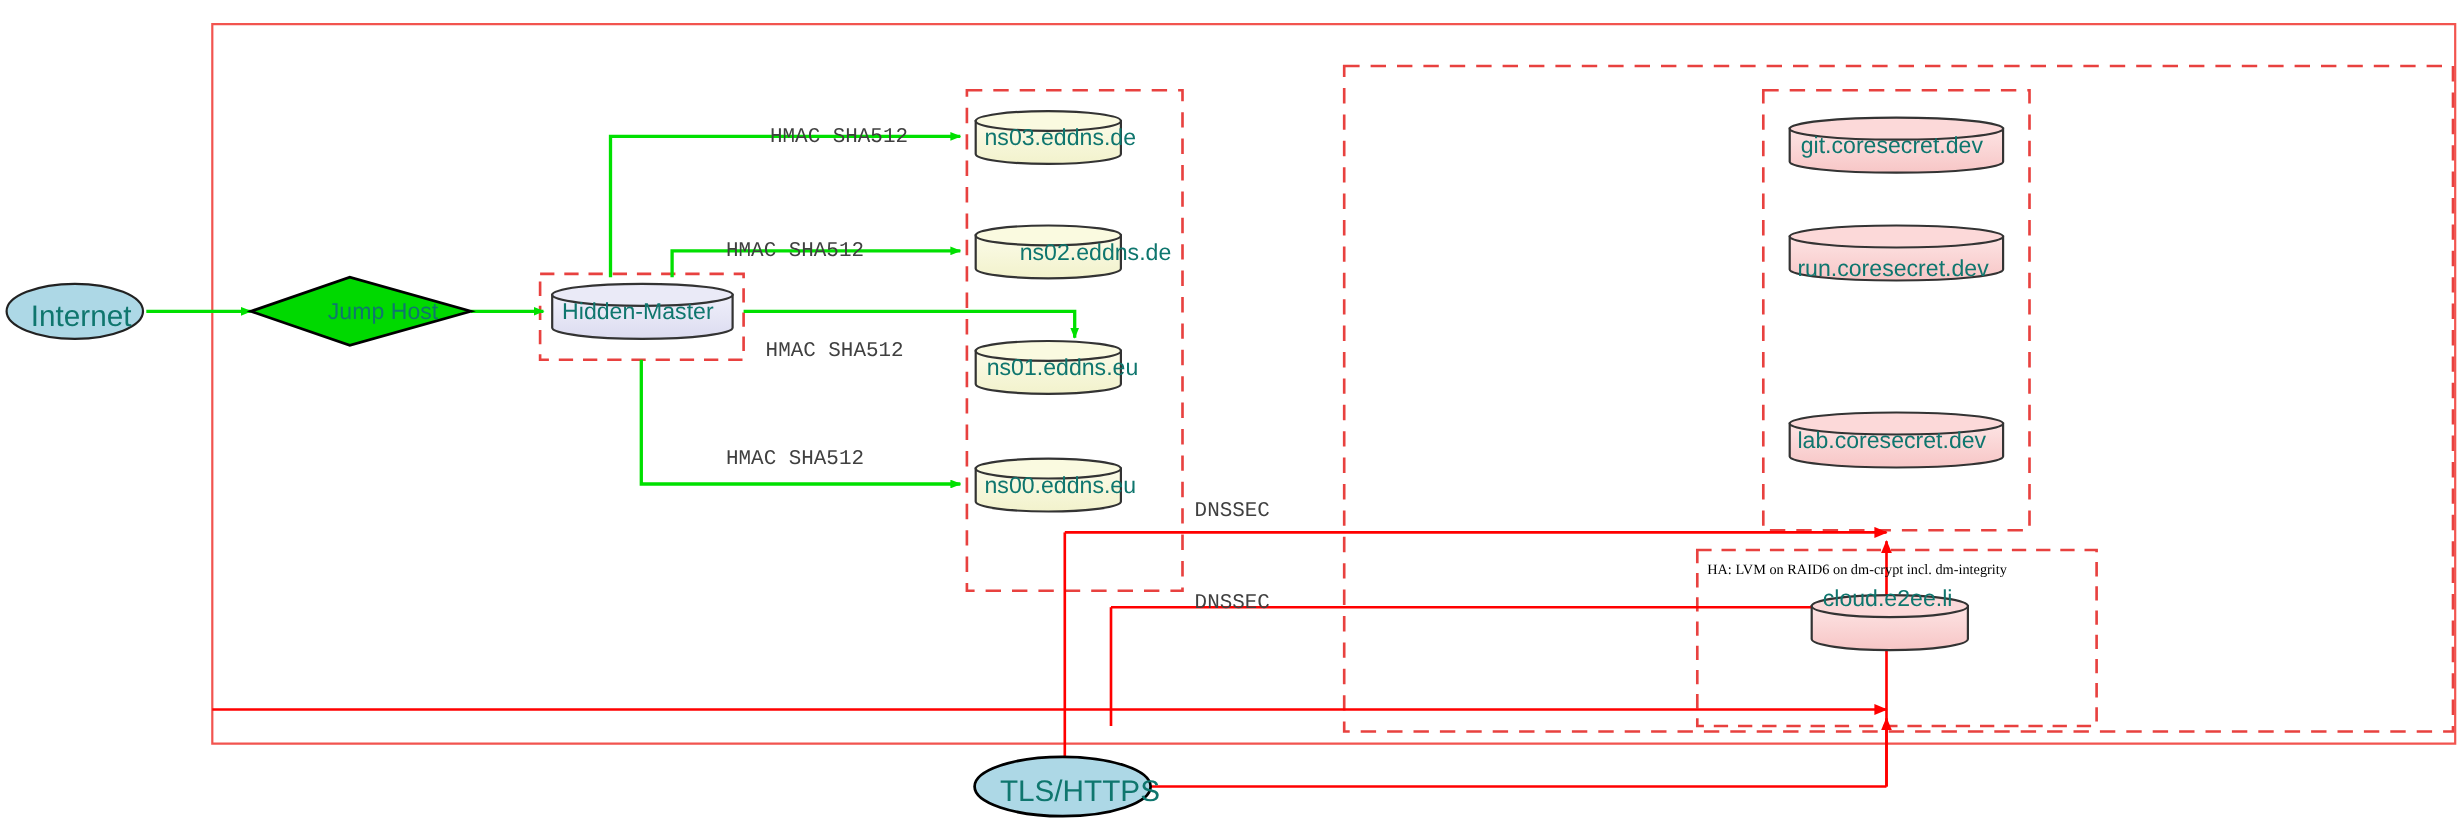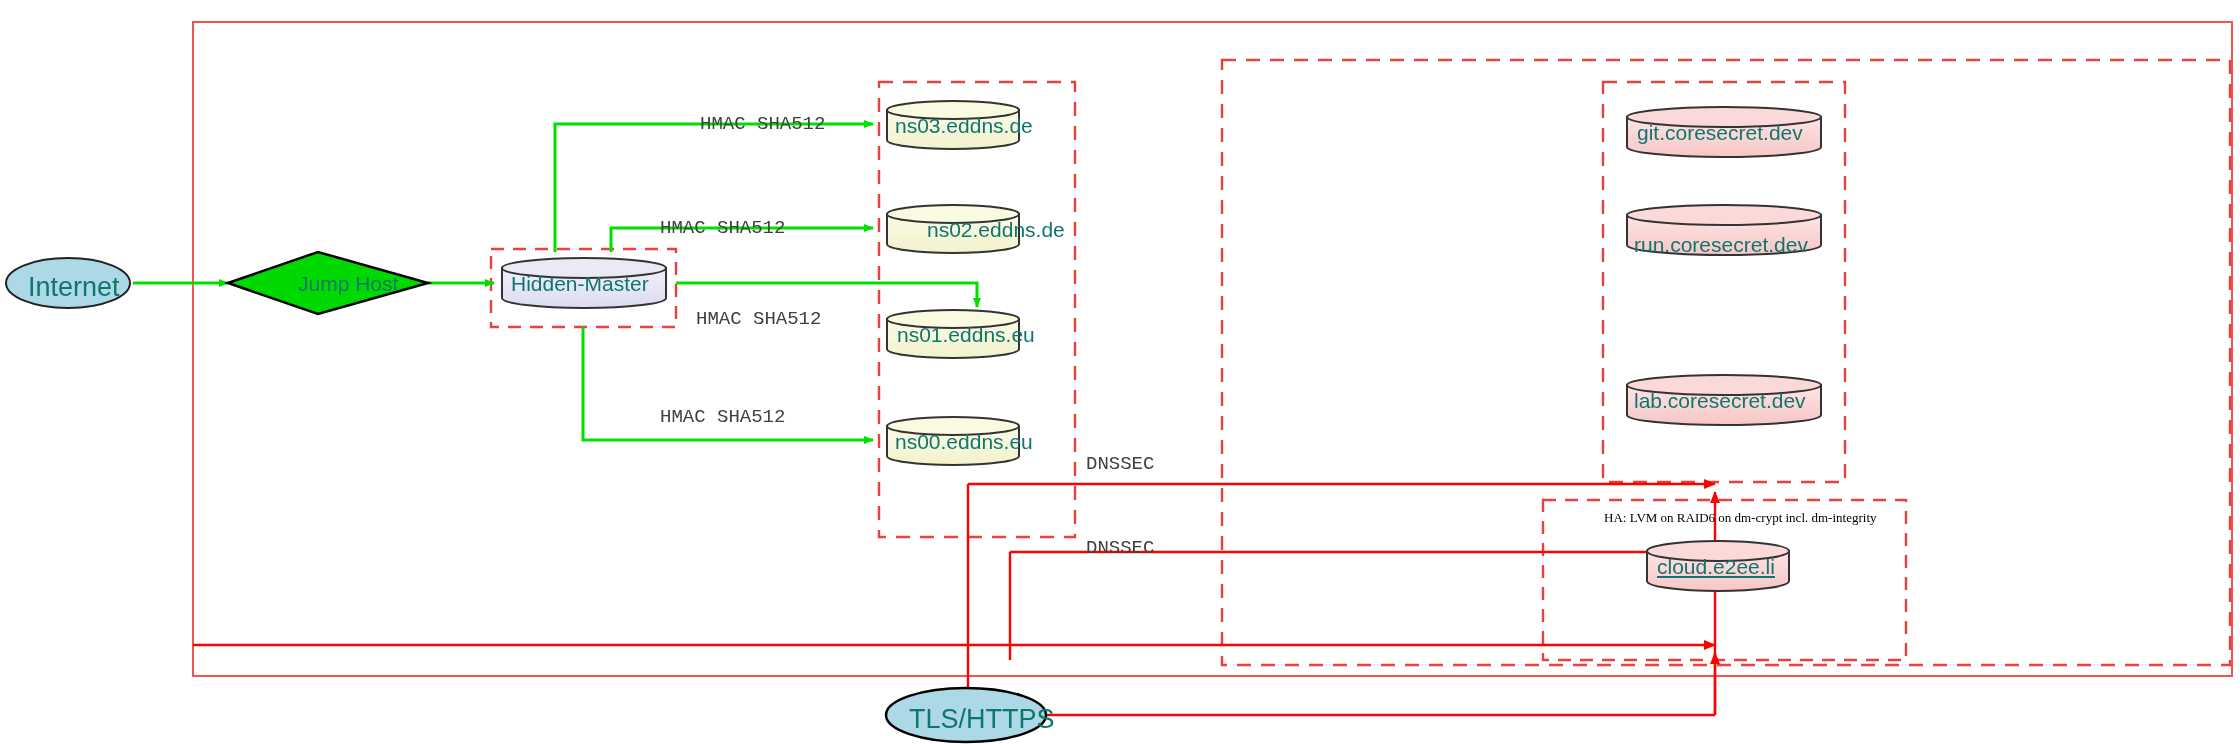--- a/index.html
+++ b/index.html
@@ -191,21 +191,21 @@
       <ellipse cx="1718" cy="551" rx="71" ry="10" fill="#fcd9d9" stroke="#333333" stroke-width="2"></ellipse>
     </g>
 
     <g>
       <ellipse cx="966" cy="715" rx="80" ry="27" fill="#add8e6" stroke="#000000" stroke-width="2.5"></ellipse>
     </g>
   </svg>
 
 
 
-  <div class="cluster-label" style="left:1604px; top:510px;">HA: LVM on RAID6 on dm-crypt incl. dm-integrity</div>
+  <div class="cluster-label" style="left:1552px; top:510px;">HA: LVM on RAID6 on dm-crypt incl. dm-integrity</div>
 
   <div class="node-label lbl-ellipse" style="left:28px; top:272px;">Internet</div>
 
   <div class="node-label lbl-diamond" style="left:268px; top:272px;margin-left:30px;">Jump Host</div>
 
   <div class="node-label lbl-cyl" style="left:511px; top:272px;">Hidden-Master</div>
 
   <div class="node-label lbl-cyl" style="left:895px; top:114px;">ns03.eddns.de</div>
 
   <div class="node-label lbl-cyl" style="left:927px; top:218px;">ns02.eddns.de</div>
@@ -213,21 +213,21 @@
   <div class="node-label lbl-cyl" style="left:897px; top:323px;">ns01.eddns.eu</div>
 
   <div class="node-label lbl-cyl" style="left:895px; top:430px;">ns00.eddns.eu</div>
 
   <div class="node-label lbl-cyl" style="left:1637px; top:121px;">git.coresecret.dev</div>
 
   <div class="node-label lbl-cyl" style="left:1634px; top:233px;">run.coresecret.dev</div>
 
   <div class="node-label lbl-cyl" style="left:1634px; top:389px;">lab.coresecret.dev</div>
 
-  <div class="node-label lbl-cyl" style="left:1657px; top:555px;text-decoration:underline;">cloud.e2ee.li</div>
+  <div class="node-label lbl-cyl" style="left:1657px; top:533px;">cloud.e2ee.li</div>
 
   <div class="node-label lbl-ellipse" style="left:909px; top:704px;">TLS/HTTPS</div>
 
   <div class="edge-label" style="left:700px; top:113px;">HMAC SHA512</div>
 
   <div class="edge-label" style="left:660px; top:217px;">HMAC SHA512</div>
 
   <div class="edge-label" style="left:696px; top:308px;">HMAC SHA512</div>
 
   <div class="edge-label" style="left:660px; top:406px;">HMAC SHA512</div>

